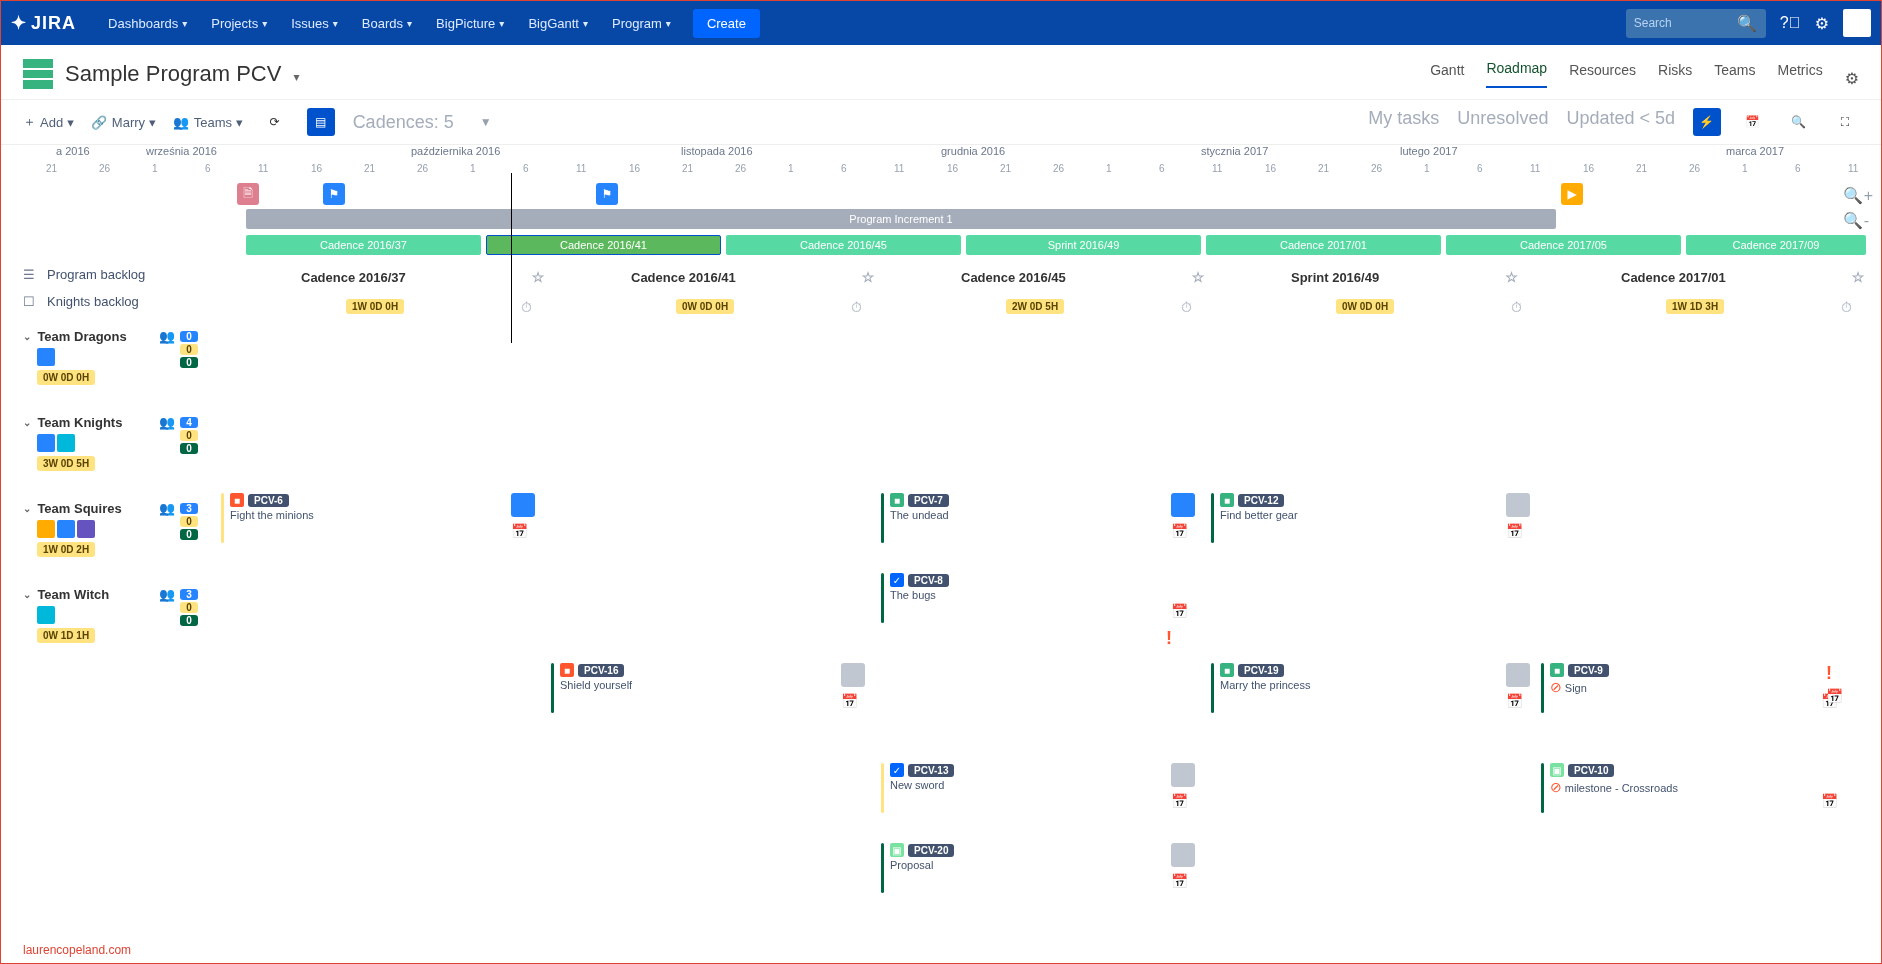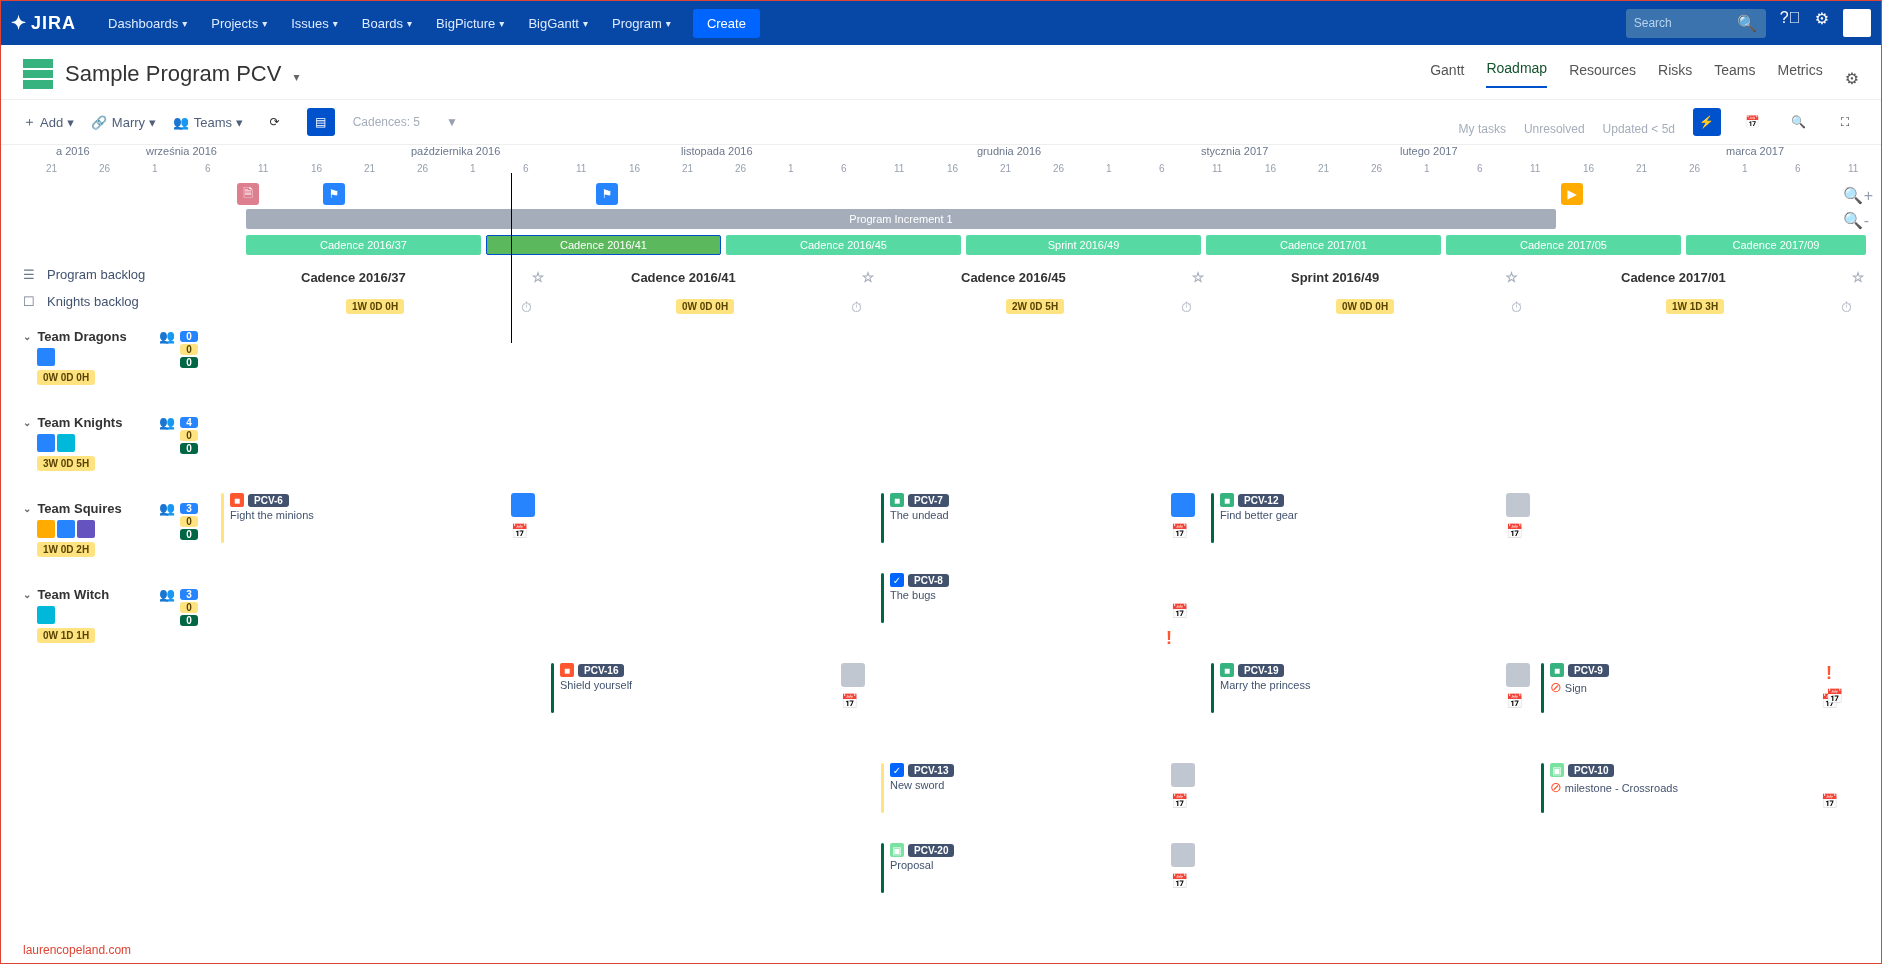--- a/index.html
+++ b/index.html
@@ -4,43 +4,43 @@
 <style>
 * { margin:0; padding:0; box-sizing:border-box; font-family:-apple-system,"Segoe UI",Arial,sans-serif; }
 body { background:#fff; font-size:12px; color:#333; width:1882px; height:964px; overflow:hidden; position:relative; border:1px solid #d43; }
 .topnav { background:#0747a6; height:44px; display:flex; align-items:center; padding:0 10px; }
 .logo { color:#fff; font-size:18px; font-weight:bold; letter-spacing:1px; margin-right:20px; display:flex; align-items:center; }
 .logo span.icon { margin-right:4px; }
 .nav-items { display:flex; align-items:center; }
 .nav-item { color:#deebff; padding:0 12px; font-size:13px; cursor:pointer; display:flex; align-items:center; }
 .nav-item .chev { margin-left:4px; font-size:10px; }
 .create-btn { background:#0065ff; color:#fff; padding:7px 14px; border-radius:3px; margin-left:10px; cursor:pointer; font-size:13px; }
-.top-right { margin-left:auto; display:flex; align-items:flex-start; gap:14px; }
+.top-right { margin-left:auto; display:flex; align-items:center; gap:14px; }
 .search-box { background:#3b73af; padding:5px 8px; border-radius:3px; width:140px; display:flex; align-items:center; justify-content:space-between; }
 .search-box input { background:transparent; border:none; color:#fff; font-size:12px; width:100px; }
 .search-box input::placeholder { color:#b8d4f0; }
 .icon-btn { color:#fff; font-size:16px; cursor:pointer; }
 .avatar { width:28px; height:28px; background:#fff; border-radius:2px; }
 
 .subheader { display:flex; align-items:center; padding:14px 22px 10px; border-bottom:1px solid #eee; }
 .sub-icon { width:30px; height:30px; display:flex; flex-direction:column; gap:2px; margin-right:12px; }
 .sub-icon div { background:#36b37e; flex:1; }
 .page-title { font-size:22px; color:#333; }
 .page-title .chev { font-size:12px; color:#666; margin-left:6px; }
 .tabs { margin-left:auto; display:flex; align-items:flex-end; gap:22px; font-size:14px; color:#555; }
 .tab { padding-bottom:10px; cursor:pointer; }
 .tab.active { color:#14532d; border-bottom:2px solid #0052cc; }
 .gear { font-size:16px; color:#555; cursor:pointer; }
 
 .toolbar { display:flex; align-items:center; padding:8px 22px; gap:18px; border-bottom:1px solid #eee; }
 .tb-item { display:flex; align-items:center; gap:4px; color:#505f79; font-size:13px; cursor:pointer; }
 .tb-btn { width:28px; height:28px; display:flex; align-items:center; justify-content:center; border-radius:3px; cursor:pointer; }
 .tb-btn.active { background:#0052cc; color:#fff; }
-.tb-text { color:#a5adba; font-size:12px; }
-.tb-right { margin-left:auto; display:flex; align-items:flex-end; gap:18px; }
+.tb-text { color:#a5adba; font-size:18px; }
+.tb-right { margin-left:auto; display:flex; align-items:flex-start; gap:18px; }
 .tb-flash { background:#0052cc; color:#fff; width:28px; height:28px; border-radius:3px; display:flex; align-items:center; justify-content:center; }
 
 .timeline-months { display:flex; position:relative; padding-left:20px; height:18px; font-size:11px; color:#6b778c; }
 .month { position:absolute; }
 .timeline-days { position:relative; height:16px; font-size:10px; color:#97a0af; padding-left:20px; }
 .day { position:absolute; }
 .markers { position:relative; height:30px; }
 .marker { position:absolute; width:22px; height:22px; border-radius:3px; display:flex; align-items:center; justify-content:center; color:#fff; font-size:12px; }
 .marker.pink { background:#de7f8f; }
 .marker.blue { background:#2684ff; }
@@ -165,21 +165,21 @@
     <div class="tb-btn">🔍</div>
     <div class="tb-btn">⛶</div>
   </div>
 </div>
 
 <div class="timeline-months" id="months">
     <span class="month" style="left: 55px;">a 2016</span>
     <span class="month" style="left: 145px;">września 2016</span>
     <span class="month" style="left: 410px;">października 2016</span>
     <span class="month" style="left: 680px;">listopada 2016</span>
-    <span class="month" style="left: 940px; margin-left: 36px;">grudnia 2016</span>
+    <span class="month" style="left: 940px;">grudnia 2016</span>
     <span class="month" style="left: 1200px;">stycznia 2017</span>
     <span class="month" style="left: 1399px;">lutego 2017</span>
     <span class="month" style="left: 1725px;">marca 2017</span>
   </div>
 <div class="timeline-days" id="days">
     <span class="day" style="left: 45px;">21</span>
     <span class="day" style="left: 98px;">26</span>
     <span class="day" style="left: 151px;">1</span>
     <span class="day" style="left: 204px;">6</span>
     <span class="day" style="left: 257px;">11</span>

